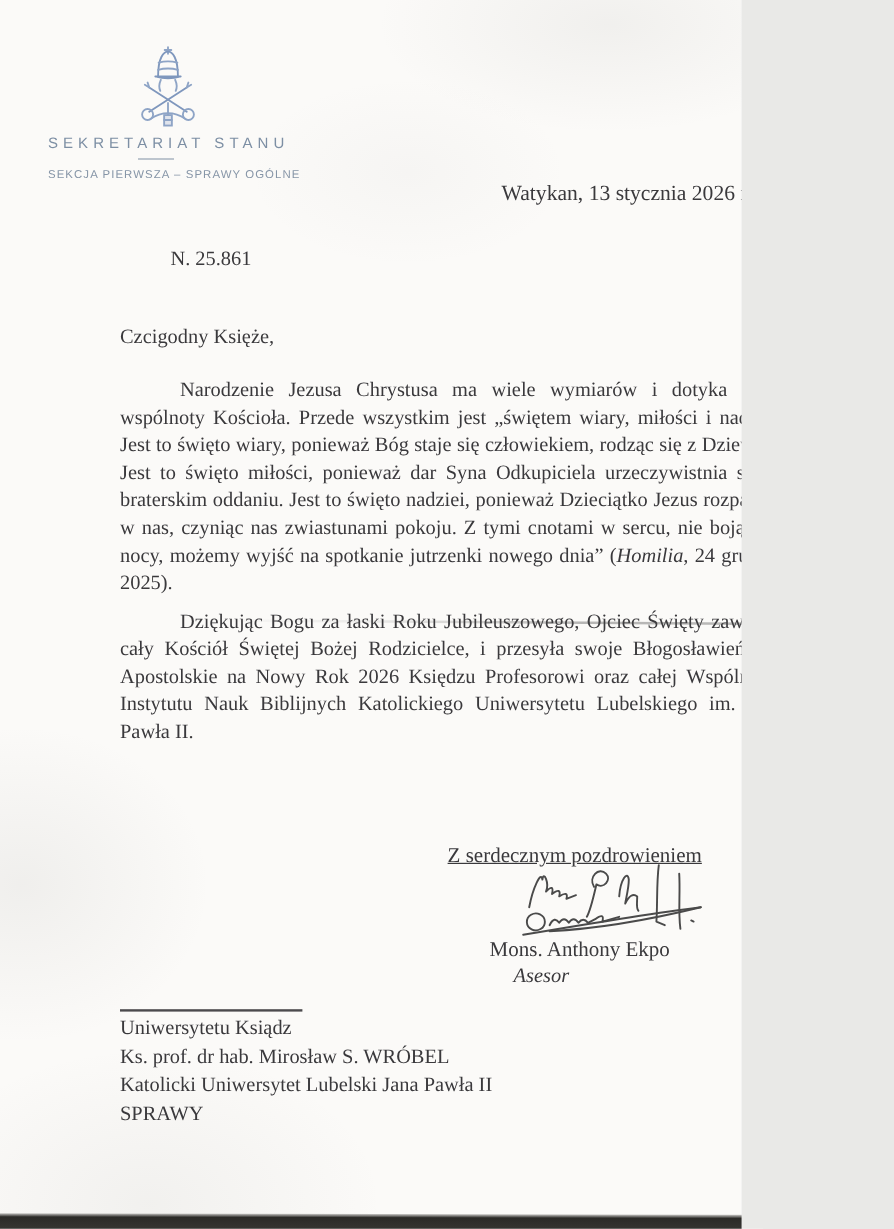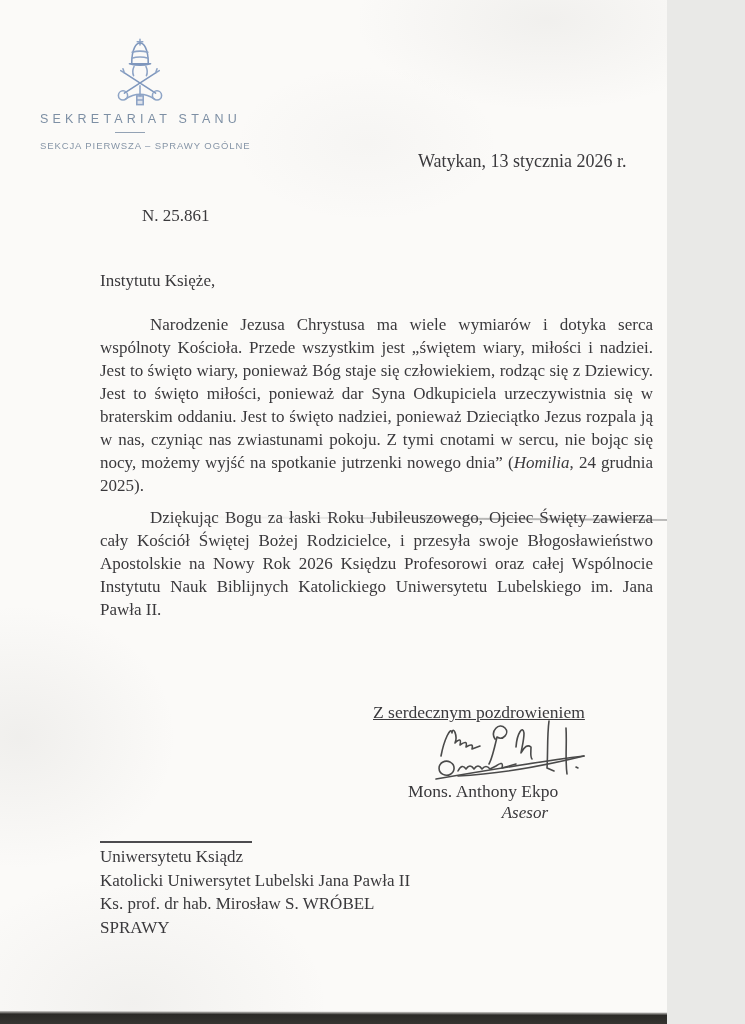--- a/index.html
+++ b/index.html
@@ -1,18 +1,18 @@
 <!DOCTYPE html>
 <html><head>
 <meta charset="utf-8">
 <style>
   html,body{margin:0;padding:0;}
   body{width:745px;height:1024px;overflow:hidden;background:#e9e9e7;}
   .page{
-    position:relative;width:667px;height:1024px;overflow:hidden;
+    position:relative;width:618px;height:1024px;overflow:hidden;
     background:
       radial-gradient(ellipse 320px 150px at 82% 2%, rgba(150,150,145,0.10), transparent 60%),
       radial-gradient(ellipse 260px 220px at 3% 72%, rgba(140,140,135,0.10), transparent 60%),
       radial-gradient(ellipse 220px 130px at 55% 14%, rgba(150,150,150,0.05), transparent 60%),
       radial-gradient(ellipse 300px 200px at 20% 98%, rgba(130,130,125,0.08), transparent 65%),
       #fbfaf8;
     font-family:"Liberation Serif","DejaVu Serif",serif;
     color:#3a393c;
   }
   
@@ -36,21 +36,21 @@
     position:absolute;left:100px;top:269px;width:553px;
     font-size:17px;line-height:23px;text-align:justify;
   }
   .salutation{margin:0 0 21px 0;text-align:left;}
   .body p{margin:0 0 9px 0;text-indent:50px;}
   .it{font-style:italic;}
   
   .valediction{position:absolute;left:373px;top:702px;font-size:17.5px;white-space:nowrap;text-decoration:underline;}
   .signature{position:absolute;left:428px;top:716px;width:176px;height:68px;}
   .signer-name{position:absolute;left:408px;top:781px;font-size:17.5px;white-space:nowrap;text-align:center;}
-  .signer-title{position:absolute;left:428px;top:803px;width:120px;text-align:right;font-size:17px;font-style:italic;}
+  .signer-title{position:absolute;left:428px;top:803px;width:120px;text-align:left;font-size:17px;font-style:italic;}
   
   .addr-rule{position:absolute;left:100px;top:841px;width:152px;height:2px;background:#4c4b4e;}
   .addressee{position:absolute;left:100px;top:845px;font-size:17px;line-height:23.5px;}
   .addressee div{white-space:nowrap;}
   
   .crease{
     position:absolute;left:168px;top:516px;width:578px;height:2px;
     transform:rotate(0.35deg);transform-origin:left center;
     background:linear-gradient(to right, rgba(90,90,90,0) 0%, rgba(90,90,90,0.10) 25%,
                rgba(70,70,70,0.38) 55%, rgba(70,70,70,0.34) 100%);
@@ -90,21 +90,21 @@
   </svg>
 
   <div class="lh-org">SEKRETARIAT STANU</div>
   <div class="lh-rule"></div>
   <div class="lh-section">SEKCJA PIERWSZA – SPRAWY OGÓLNE</div>
 
   <div class="dateline">Watykan, 13 stycznia 2026 r.</div>
   <div class="refnum">N. 25.861</div>
 
   <div class="body">
-    <div class="salutation">Instytutu Księże,</div>
+    <div class="salutation">Czcigodny Księże,</div>
     <p><span>Narodzenie Jezusa Chrystusa ma wiele wymiarów i dotyka serca wspólnoty Kościoła. Przede wszystkim jest „świętem wiary, miłości i nadziei. Jest to święto wiary, ponieważ Bóg staje się człowiekiem, rodząc się z Dziewicy. Jest to święto miłości, ponieważ dar Syna Odkupiciela urzeczywistnia się w braterskim oddaniu. Jest to święto nadziei, ponieważ Dzieciątko Jezus rozpala ją w nas, czyniąc nas zwiastunami pokoju. Z tymi cnotami w sercu, nie bojąc się nocy, możemy wyjść na spotkanie jutrzenki nowego dnia” (</span><span class="it">Homilia</span><span>, 24 grudnia 2025).</span></p>
     <p>Dziękując Bogu za łaski Roku Jubileuszowego, Ojciec Święty zawierza cały Kościół Świętej Bożej Rodzicielce, i przesyła swoje Błogosławieństwo Apostolskie na Nowy Rok 2026 Księdzu Profesorowi oraz całej Wspólnocie Instytutu Nauk Biblijnych Katolickiego Uniwersytetu Lubelskiego im. Jana Pawła II.</p>
   </div>
 
   <div class="valediction">Z serdecznym pozdrowieniem</div>
 
   <svg class="signature" viewBox="0 0 176 68" fill="none" stroke="#4a4a4a" stroke-width="1.6" stroke-linecap="round" stroke-linejoin="round">
     <path d="M13,40 C16,24 23,9 24,17 C25,9 30,20 27,27 Q34,20 32,29 Q40,23 38,31 Q46,26 44,33 L52,30"></path>
     <path d="M67,23 C62,15 71,6 77,12 C82,17 75,25 69,21 C66,34 64,43 61,48"></path>
     <path d="M88,31 C89,17 95,9 96,17 C96,24 94,31 93,37 Q98,27 103,31 C103,36 102,41 104,43"></path>
@@ -116,22 +116,22 @@
     <path d="M138,12 C139,28 137,44 139,58"></path>
     <path d="M148,51 l2,1"></path>
   </svg>
 
   <div class="signer-name">Mons. Anthony Ekpo</div>
   <div class="signer-title">Asesor</div>
 
   <div class="addr-rule"></div>
   <div class="addressee">
     <div>Uniwersytetu Ksiądz</div>
+    <div>Ks. prof. dr hab. Mirosław S. WRÓBEL</div>
     <div>Katolicki Uniwersytet Lubelski Jana Pawła II</div>
-    <div>Ks. prof. dr hab. Mirosław S. WRÓBEL</div>
     <div>SPRAWY</div>
   </div>
 
   <div class="crease"></div>
   <div class="right-edge-line"></div>
   <div class="bottom-edge"></div>
 
 </div>
 
 </body></html>

